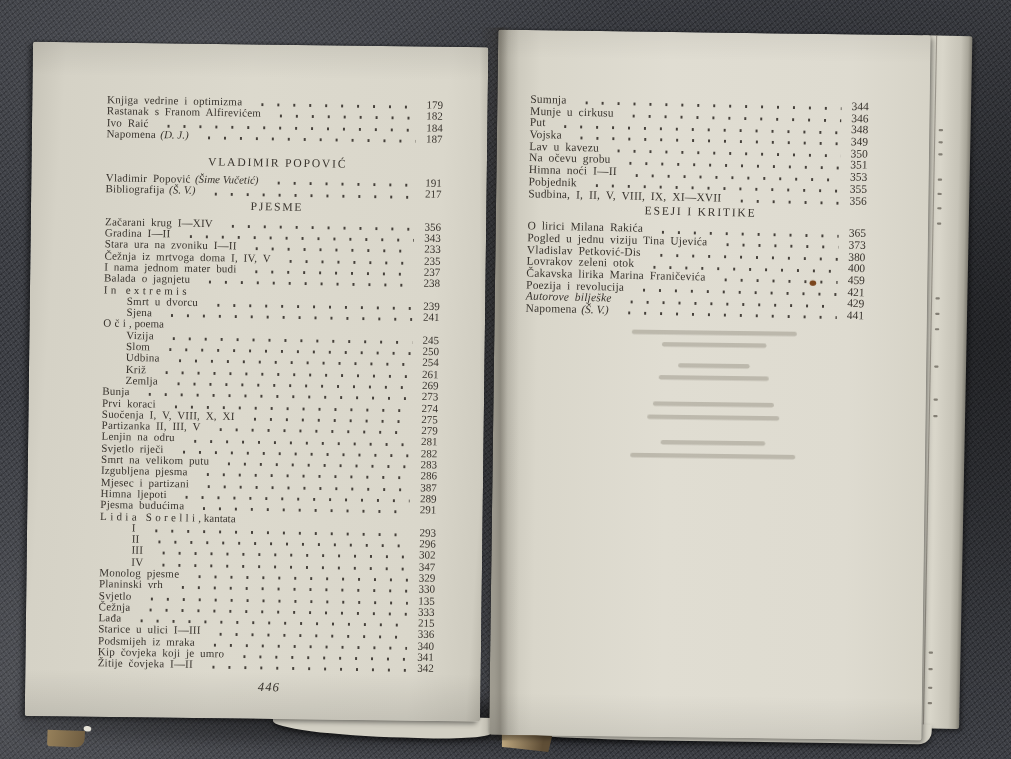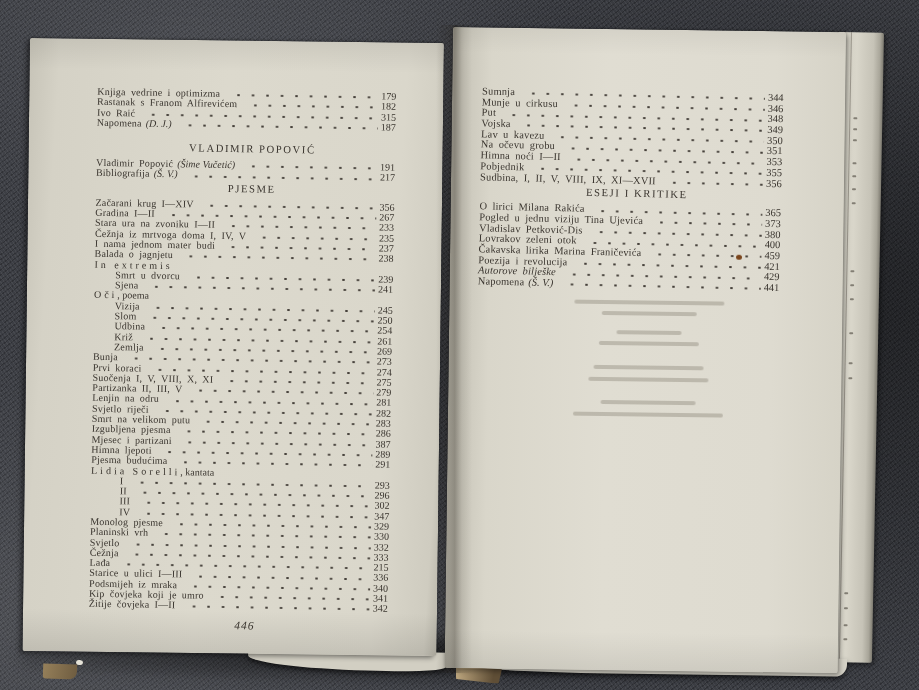--- a/index.html
+++ b/index.html
@@ -64,21 +64,21 @@
   .tb-right{left:30px;top:59px;width:314px;transform:rotate(0.55deg);transform-origin:0 0;
     font-size:10.4px;}
   .row{display:flex;align-items:baseline;height:10.3px;line-height:10.3px;white-space:nowrap;}
   .tb-right .row{height:10.7px;line-height:10.7px;}
   .lbl{word-spacing:2.5px;letter-spacing:0.2px;flex:0 0 auto;}
   .sfx{font-style:italic;margin-left:4px;}
   .it{font-style:italic;}
   .dots{flex:1 1 auto;align-self:stretch;min-width:0;margin:0 3px 0 7px;
     background-image:radial-gradient(circle, #45403a 1px, rgba(0,0,0,0) 1.35px);
     background-size:14.5px 6px;background-repeat:repeat-x;background-position:4px 72%;}
-  .num{flex:0 0 28px;text-align:left;}
+  .num{flex:0 0 28px;text-align:center;}
   .ind1{padding-left:21px;}
   .ind2{padding-left:29px;}
   .group .spaced{letter-spacing:3px;}
   .heading{text-align:center;letter-spacing:1.6px;font-size:10.6px;line-height:11px;height:11px;}
   .h-major{margin:13px 0 6px;}
   .h-minor{margin:2px 0 6px;}
   .footer-num{margin-top:7px;text-align:center;font-style:italic;font-size:11.5px;letter-spacing:1px;}
   
   .stain-dot{left:286px;top:224px;width:6px;height:5px;background:#7a451c;border-radius:50%;
     filter:blur(0.4px);position:absolute;}
@@ -125,21 +125,21 @@
         <span class="num">179</span>
       </div>
       <div class="row">
         <span class="lbl">Rastanak s Franom Alfirevićem</span>
         <span class="dots"></span>
         <span class="num">182</span>
       </div>
       <div class="row">
         <span class="lbl">Ivo Raić</span>
         <span class="dots"></span>
-        <span class="num">315</span>
+        <span class="num">184</span>
       </div>
       <div class="row">
         <span class="lbl">Napomena</span>
         <span class="sfx">(D. J.)</span>
         <span class="dots"></span>
         <span class="num">187</span>
       </div>
       <div class="heading h-major">VLADIMIR POPOVIĆ</div>
       <div class="row">
         <span class="lbl">Vladimir Popović</span>
@@ -155,21 +155,21 @@
       </div>
       <div class="heading h-minor">PJESME</div>
       <div class="row">
         <span class="lbl">Začarani krug I—XIV</span>
         <span class="dots"></span>
         <span class="num">356</span>
       </div>
       <div class="row">
         <span class="lbl">Gradina I—II</span>
         <span class="dots"></span>
-        <span class="num">267</span>
+        <span class="num">343</span>
       </div>
       <div class="row">
         <span class="lbl">Stara ura na zvoniku I—II</span>
         <span class="dots"></span>
         <span class="num">233</span>
       </div>
       <div class="row">
         <span class="lbl">Čežnja iz mrtvoga doma I, IV, V</span>
         <span class="dots"></span>
         <span class="num">235</span>
@@ -312,21 +312,21 @@
         <span class="num">329</span>
       </div>
       <div class="row">
         <span class="lbl">Planinski vrh</span>
         <span class="dots"></span>
         <span class="num">330</span>
       </div>
       <div class="row">
         <span class="lbl">Svjetlo</span>
         <span class="dots"></span>
-        <span class="num">332</span>
+        <span class="num">135</span>
       </div>
       <div class="row">
         <span class="lbl">Čežnja</span>
         <span class="dots"></span>
         <span class="num">333</span>
       </div>
       <div class="row">
         <span class="lbl">Lađa</span>
         <span class="dots"></span>
         <span class="num">215</span>

